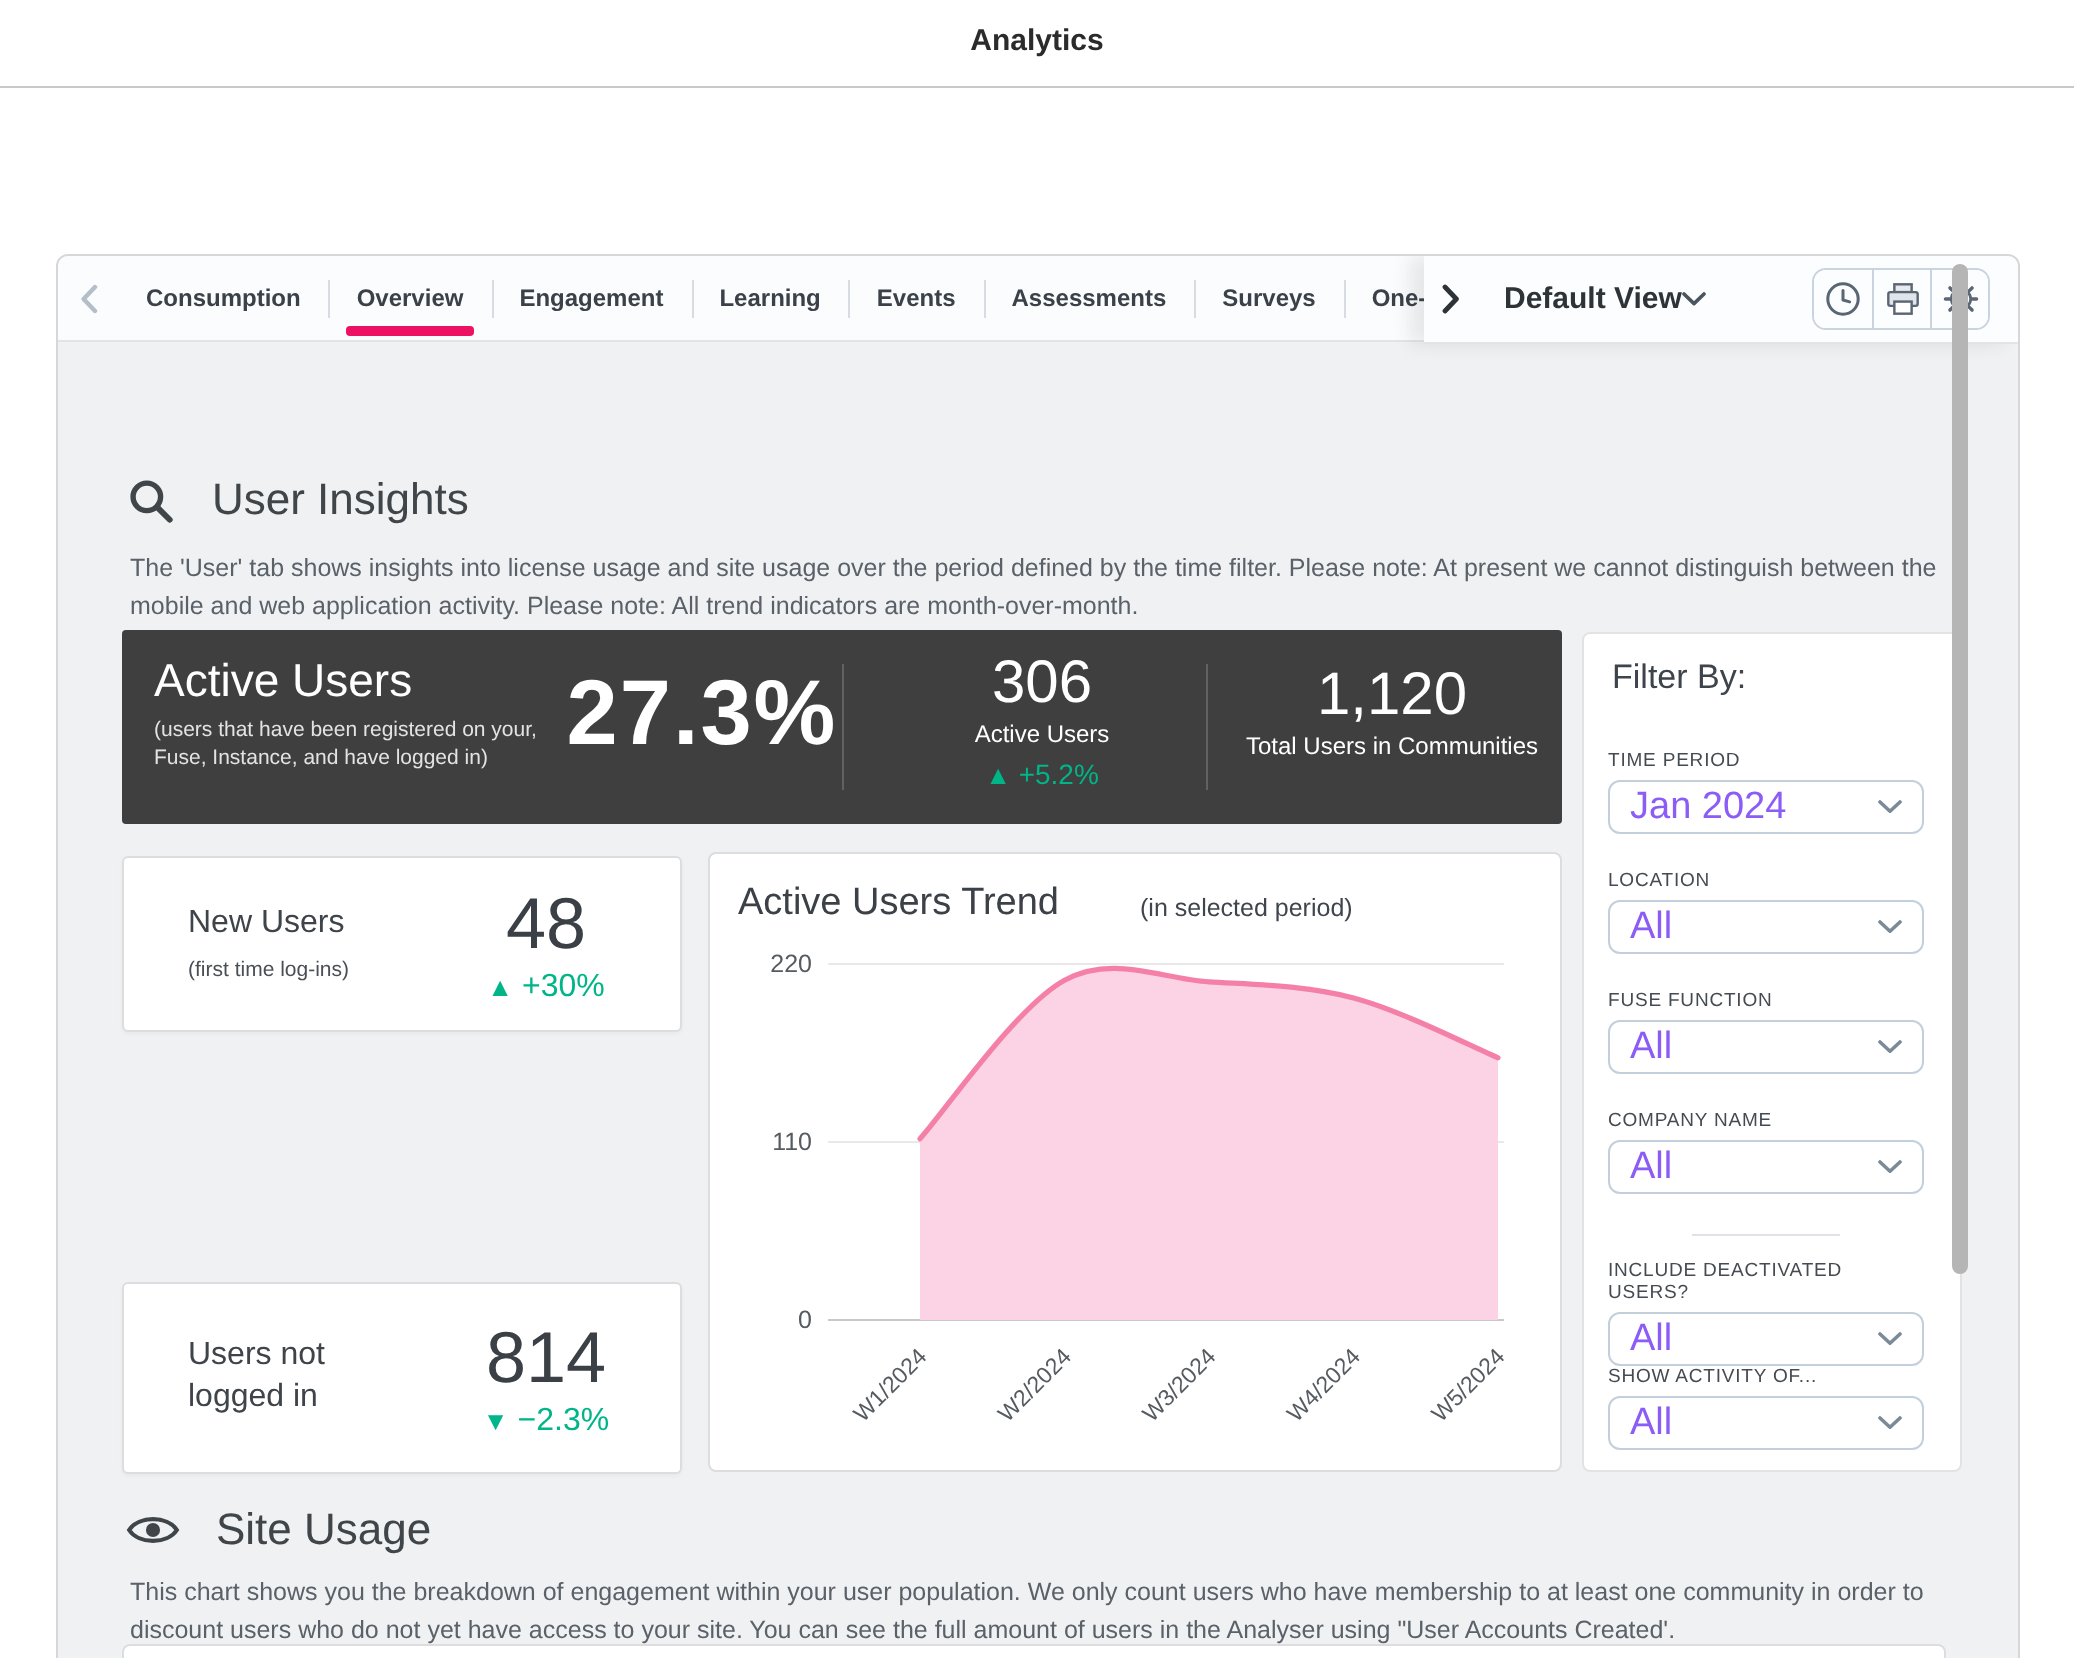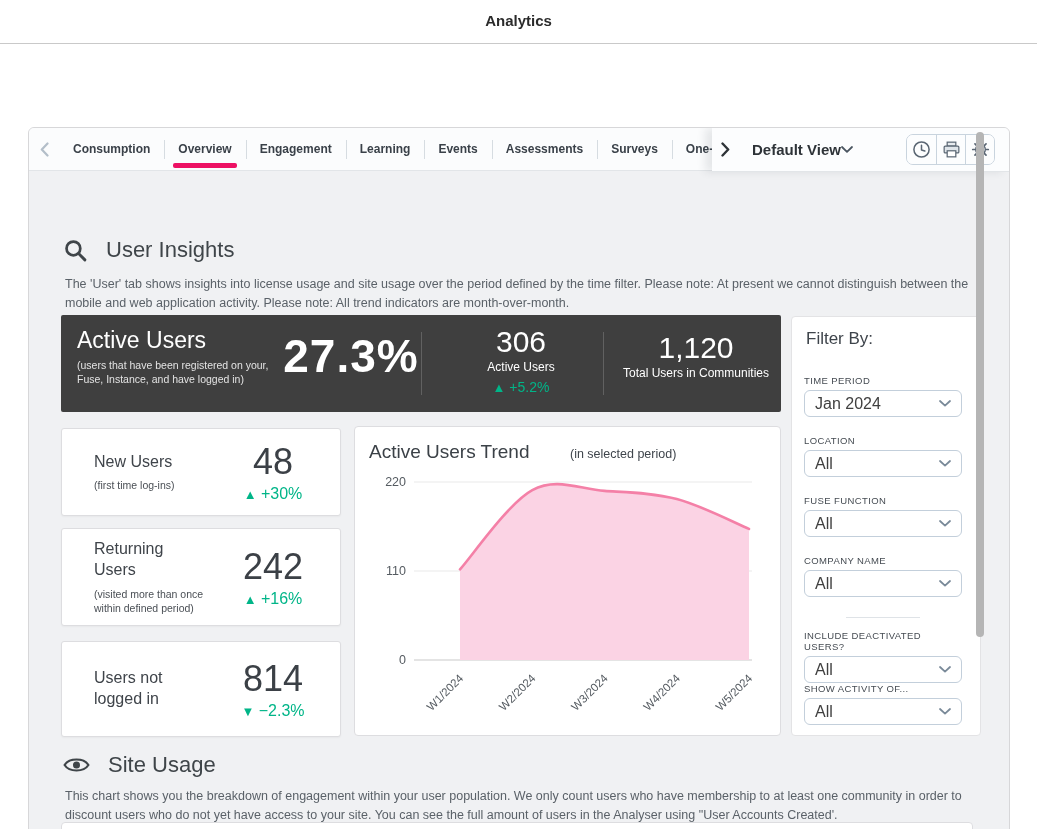--- a/index.html
+++ b/index.html
@@ -82,21 +82,21 @@
   .chart-card svg.plot { position:absolute; left:0; top:0; }
 
   
   .filter-card { position:absolute; left:762px; top:188px; width:190px; height:420px;
     background:#fff; border:1px solid #e3e3e5; border-radius:4px; }
   .filter-title { position:absolute; left:14px; top:12px; font-size:17px; color:#3e444b; }
   .fgroup { position:absolute; left:12px; width:158px; }
   .flabel { font-size:9.5px; font-weight:400; color:#454b52; letter-spacing:0.4px; }
   .fselect { margin-top:4px; height:27px; background:#fff; border:1px solid #c3cfdb; border-radius:6px;
     display:flex; align-items:center; padding:0 10px; cursor:pointer; }
-  .fselect .fval { font-size:16px; color:#404040; }
+  .fselect .fval { font-size:19px; color:#8b5cf6; }
   .fselect svg { margin-left:auto; }
   .fdivider { position:absolute; left:54px; top:300px; width:74px; height:1px; background:#dfe3e7; }
 
   
   .bottom-card { position:absolute; left:32px; top:694px; width:912px; height:40px;
     background:#fff; border:1px solid #dddde0; border-radius:4px 4px 0 0; }
 </style>
 </head>
 <body>
 
@@ -228,33 +228,20 @@
     </div>
     <div class="mc-right">
       <div class="mc-value">48</div>
       <div class="mc-trend">
         <span class="tri">▲</span>
         <span>+30%</span>
       </div>
     </div>
   </div>
 
-  <div class="metric-card" style="top:400px; height:98px;">
-    <div class="mc-left">
-      <div class="mc-title" style="width:92px;">Returning Users</div>
-      <div class="mc-sub">(visited more than once within defined period)</div>
-    </div>
-    <div class="mc-right">
-      <div class="mc-value">242</div>
-      <div class="mc-trend">
-        <span class="tri">▲</span>
-        <span>+16%</span>
-      </div>
-    </div>
-  </div>
 
   <div class="metric-card" style="top:513px; height:96px;">
     <div class="mc-left">
       <div class="mc-title" style="width:92px;">Users not logged in</div>
     </div>
     <div class="mc-right">
       <div class="mc-value">814</div>
       <div class="mc-trend">
         <span class="tri">▼</span>
         <span>−2.3%</span>

